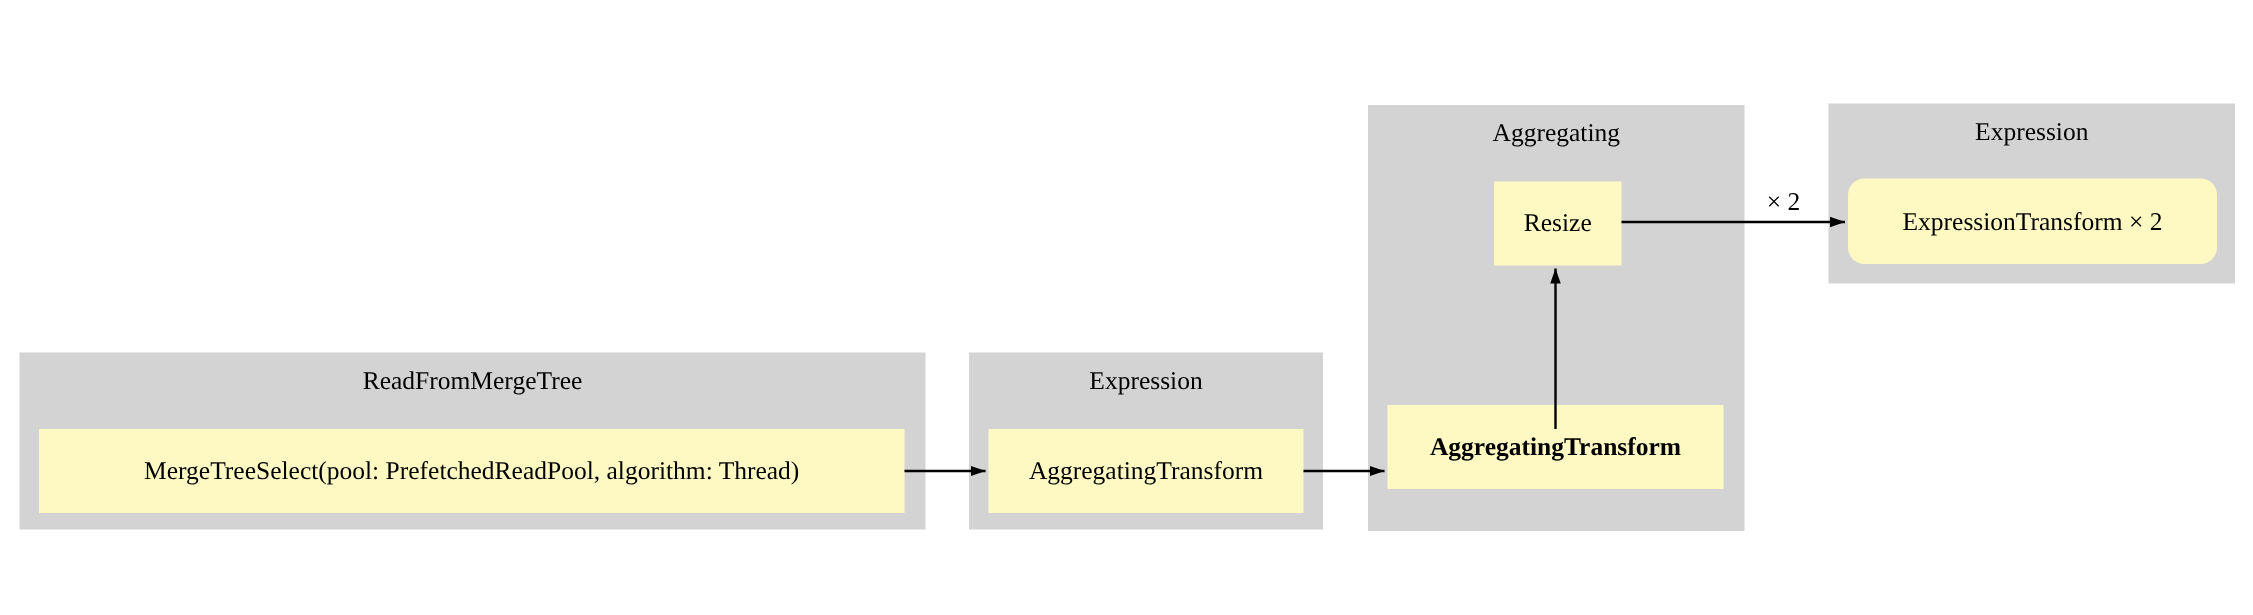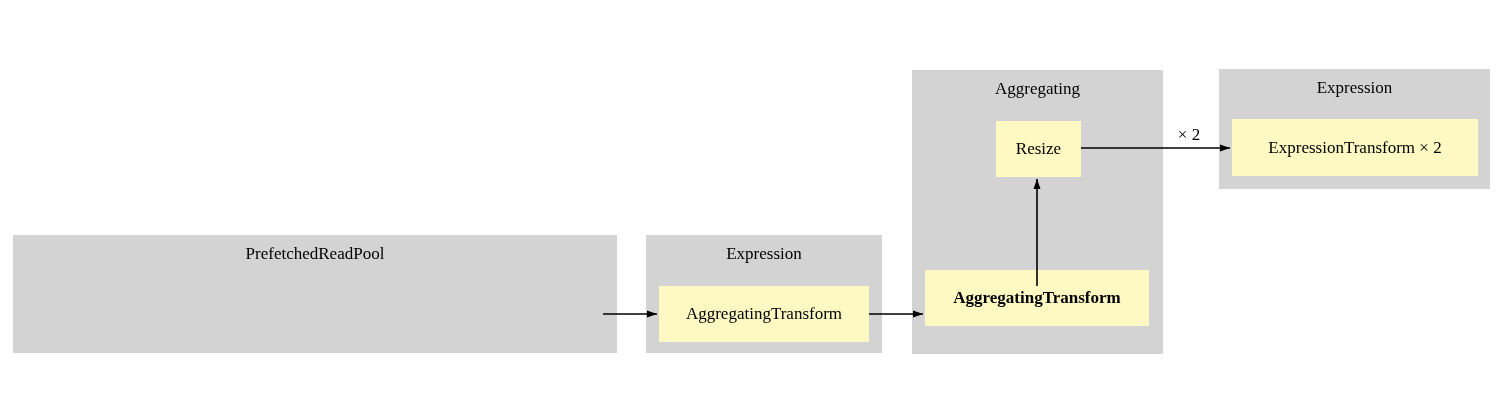--- a/index.html
+++ b/index.html
@@ -40,21 +40,21 @@
   
   .c1 { left: 13px;   top: 235px; width: 604px; height: 118px; }
   .c2 { left: 646px;  top: 235px; width: 236px; height: 118px; }
   .c3 { left: 912px;  top: 70px;  width: 251px; height: 284px; }
   .c4 { left: 1219px; top: 69px;  width: 271px; height: 120px; }
   
   .n1 { left: 26px;   top: 286px; width: 577px; height: 56px; }
   .n2 { left: 659px;  top: 286px; width: 210px; height: 56px; }
   .n3 { left: 925px;  top: 270px; width: 224px; height: 56px; font-weight: bold; }
   .n4 { left: 996px;  top: 121px; width: 85px;  height: 56px; }
-  .n5 { left: 1232px; top: 119px; width: 246px; height: 57px; }
+  .n5 { left: 1232px; top: 119px; width: 246px; height: 57px; border-radius: 11px; }
   .edges-svg {
     position: absolute;
     left: 0;
     top: 0;
     pointer-events: none;
   }
   .edge-label {
     position: absolute;
     left: 1159px;
     top: 125px;
@@ -62,32 +62,33 @@
     text-align: center;
     white-space: nowrap;
   }
 </style>
 </head>
 <body>
 
 <div class="diagram">
 
   <div class="cluster c1">
-    <div class="cluster-label">PrefetchedReadPool</div>
+    <div class="cluster-label">ReadFromMergeTree</div>
   </div>
   <div class="cluster c2">
     <div class="cluster-label">Expression</div>
   </div>
   <div class="cluster c3">
     <div class="cluster-label">Aggregating</div>
   </div>
   <div class="cluster c4">
     <div class="cluster-label">Expression</div>
   </div>
 
+  <div class="node n1">MergeTreeSelect(pool: PrefetchedReadPool, algorithm: Thread)</div>
   <div class="node n2">AggregatingTransform</div>
   <div class="node n3">AggregatingTransform</div>
   <div class="node n4">Resize</div>
   <div class="node n5">ExpressionTransform × 2</div>
 
   <svg class="edges-svg" width="1502" height="410" viewBox="0 0 1502 410">
     <defs>
       <marker id="arrowhead" markerWidth="11" markerHeight="8" refX="10" refY="4" orient="auto" markerUnits="userSpaceOnUse">
         <path d="M0,0.5 L10,4 L0,7.5 z" fill="#000000"></path>
       </marker>

